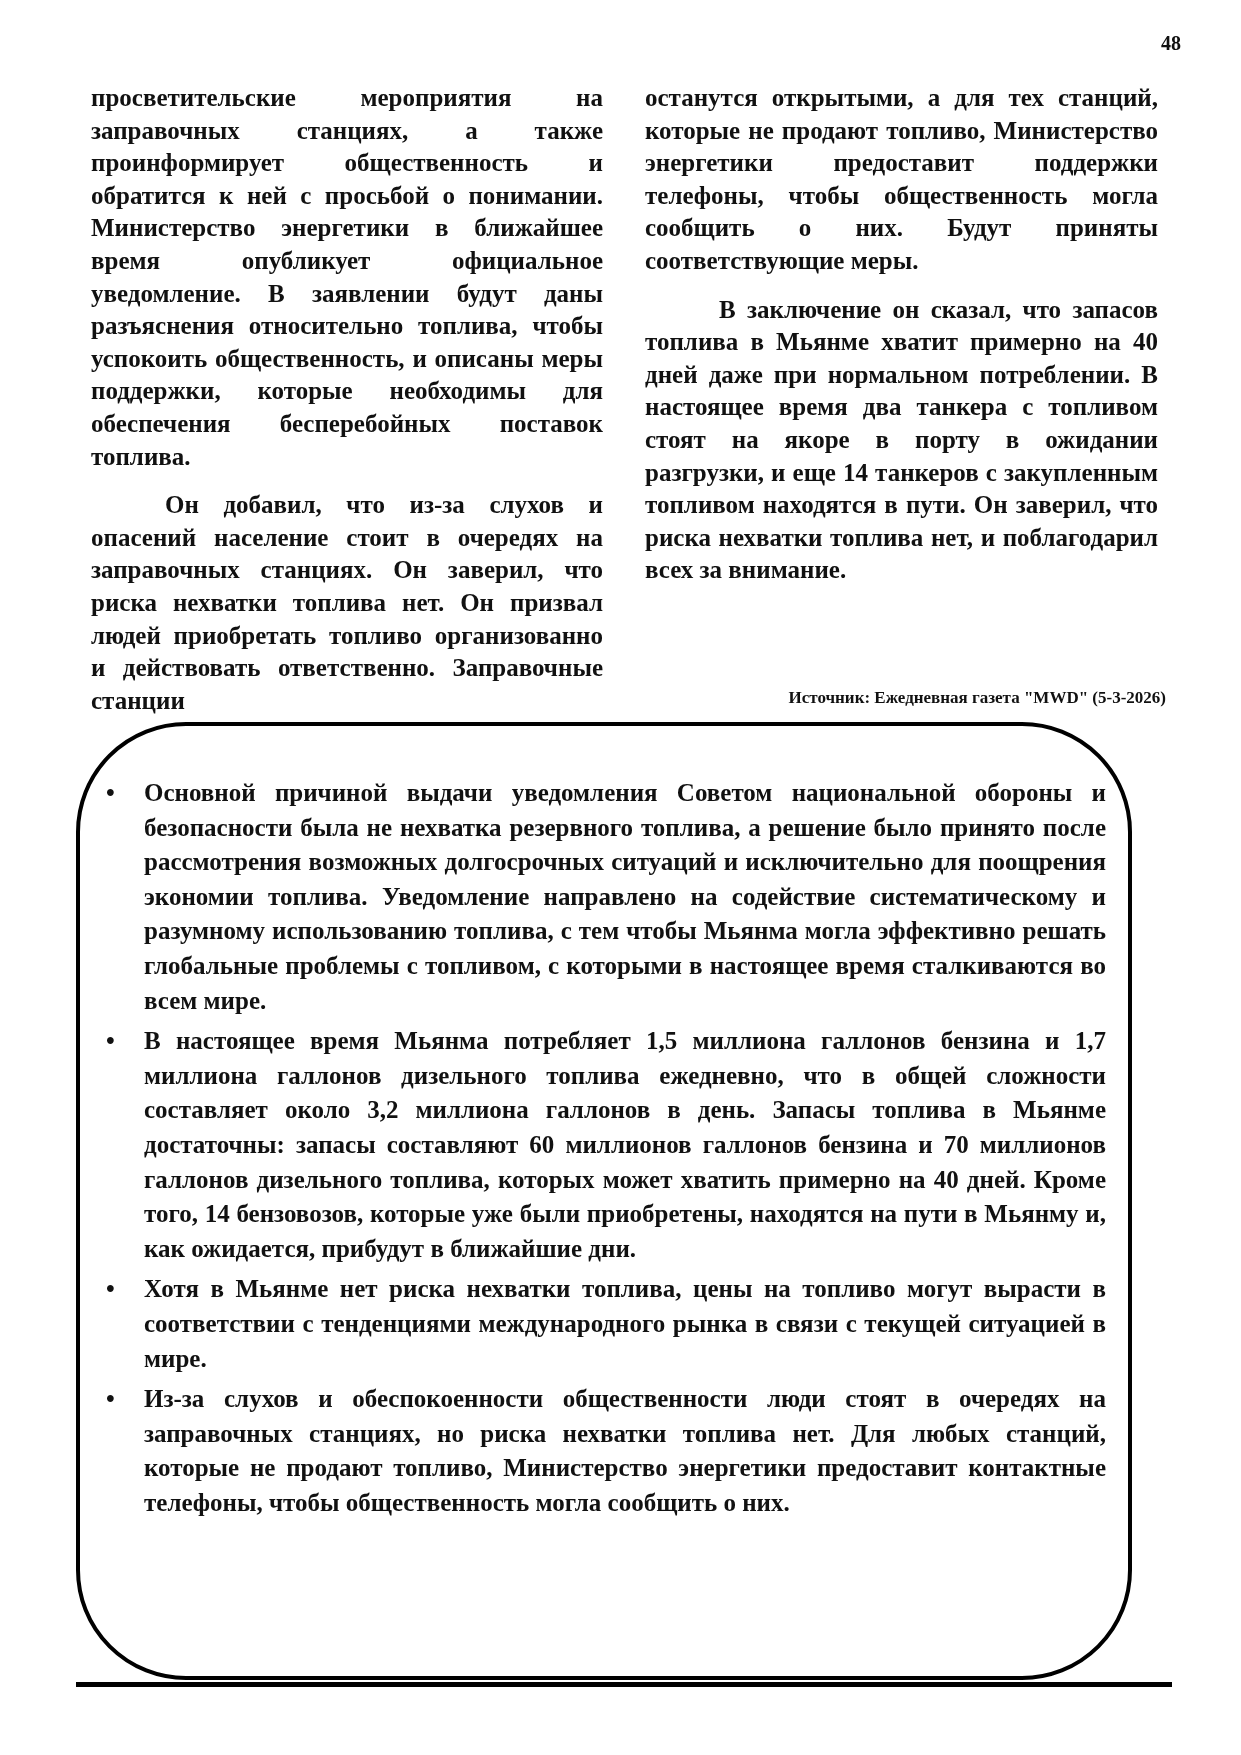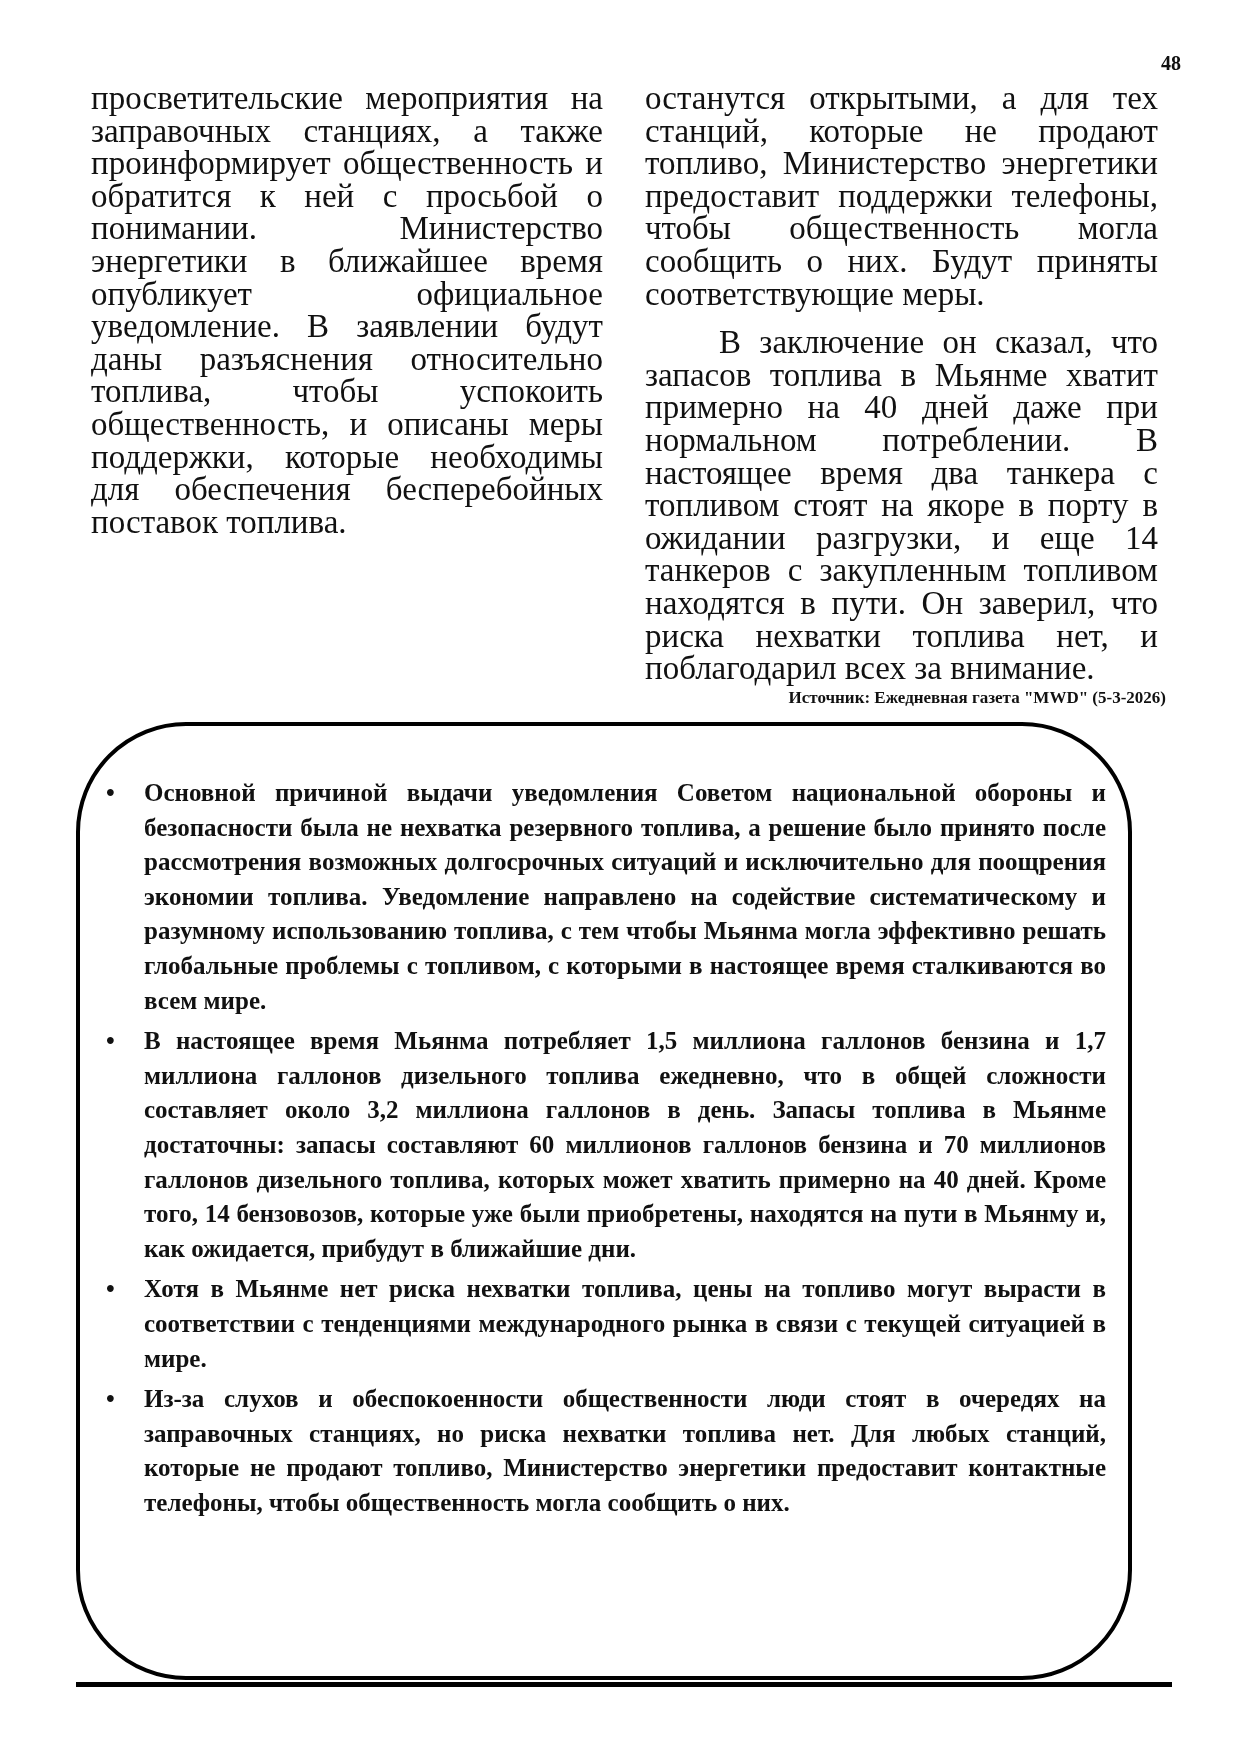--- a/index.html
+++ b/index.html
@@ -1,39 +1,40 @@
 <!DOCTYPE html>
 <html><head>
 <meta charset="utf-8">
 <style>
   html, body { margin:0; padding:0; background:#ffffff; }
   body { width:1241px; height:1755px; position:relative; overflow:hidden;
          font-family:"Liberation Serif","DejaVu Serif",serif; color:#111; }
-  .page-num { position:absolute; top:52px; right:60px; font-weight:bold; font-size:20px; }
-  .col { position:absolute; top:82px; font-size:33px; line-height:32.6px; text-align:justify; }
+  .page-num { position:absolute; top:32px; right:60px; font-weight:bold; font-size:20px; }
+  .col { position:absolute; top:82px; font-size:25px; line-height:32.6px; text-align:justify;font-weight:bold; }
   .col p { margin:0; }
   .col p.indent { text-indent:74px; margin-top:16px; }
   .col-left { left:91px; width:512px; }
   .col-right { left:645px; width:513px; }
   .source { position:absolute; top:688px; right:75px; font-weight:bold; font-size:17px; }
   .box { position:absolute; left:76px; top:722px; width:1056px; height:958px;
          border:4px solid #000; border-radius:110px; box-sizing:border-box; }
   .box ul { margin:0; padding:0; list-style:none; position:absolute; left:64px; top:50px; width:962px; }
   .box li { position:relative; padding-left:0; font-weight:bold; font-size:25px; line-height:34.6px;
             text-align:justify; margin-bottom:6px; }
   .bullet { position:absolute; left:-38px; top:0; }
   .rule { position:absolute; left:76px; top:1682px; width:1096px; height:5px; background:#000; }
 </style>
 </head>
 <body>
 
 <div class="page-num">48</div>
 
 <div class="col col-left">
   <p>просветительские мероприятия на заправочных станциях, а также проинформирует общественность и обратится к ней с просьбой о понимании. Министерство энергетики в ближайшее время опубликует официальное уведомление. В заявлении будут даны разъяснения относительно топлива, чтобы успокоить общественность, и описаны меры поддержки, которые необходимы для обеспечения бесперебойных поставок топлива.</p>
+  <p class="indent">Он добавил, что из-за слухов и опасений население стоит в очередях на заправочных станциях. Он заверил, что риска нехватки топлива нет. Он призвал людей приобретать топливо организованно и действовать ответственно. Заправочные станции</p>
 </div>
 
 <div class="col col-right">
   <p>останутся открытыми, а для тех станций, которые не продают топливо, Министерство энергетики предоставит поддержки телефоны, чтобы общественность могла сообщить о них. Будут приняты соответствующие меры.</p>
   <p class="indent">В заключение он сказал, что запасов топлива в Мьянме хватит примерно на 40 дней даже при нормальном потреблении. В настоящее время два танкера с топливом стоят на якоре в порту в ожидании разгрузки, и еще 14 танкеров с закупленным топливом находятся в пути. Он заверил, что риска нехватки топлива нет, и поблагодарил всех за внимание.</p>
 </div>
 
 <div class="source">Источник: Ежедневная газета "MWD" (5-3-2026)</div>
 
 <div class="box">

